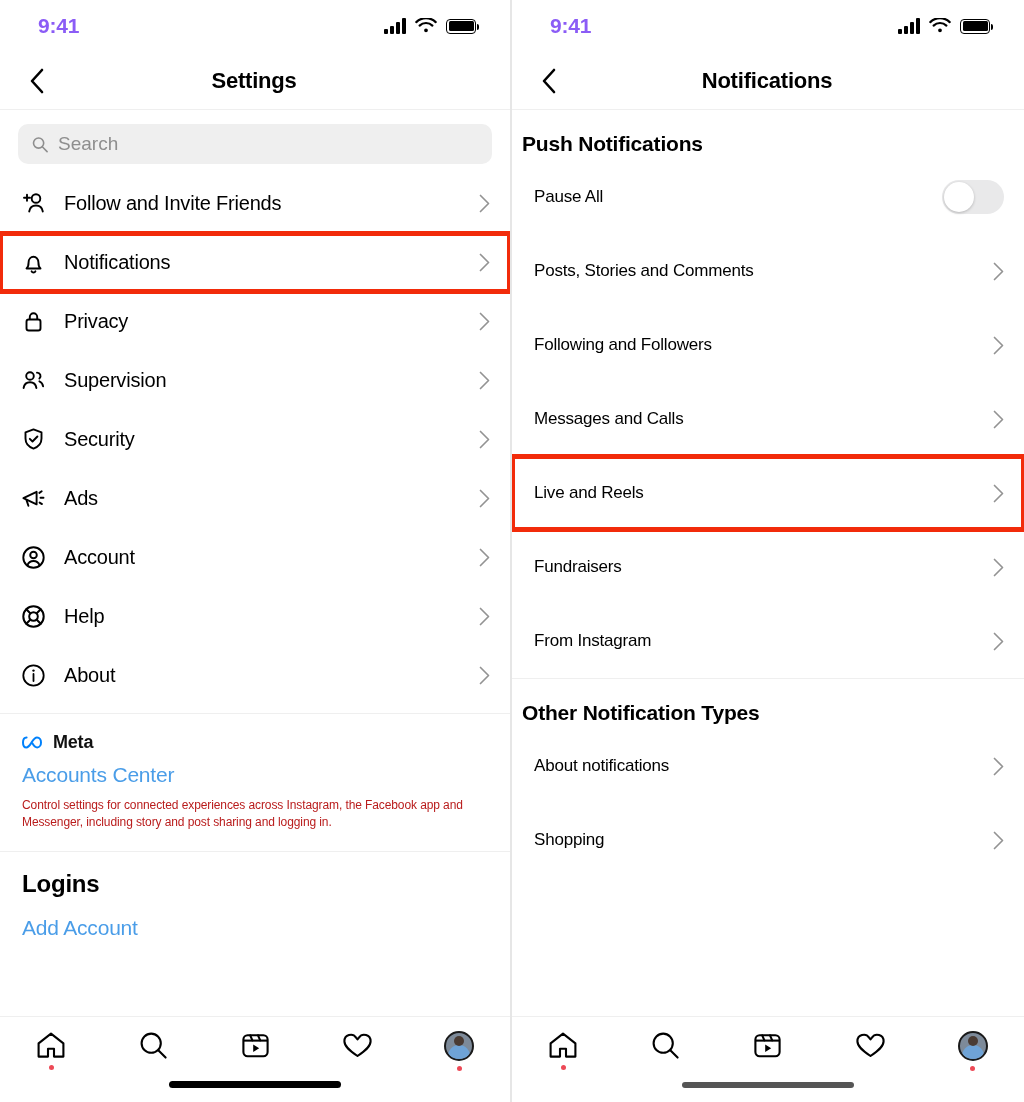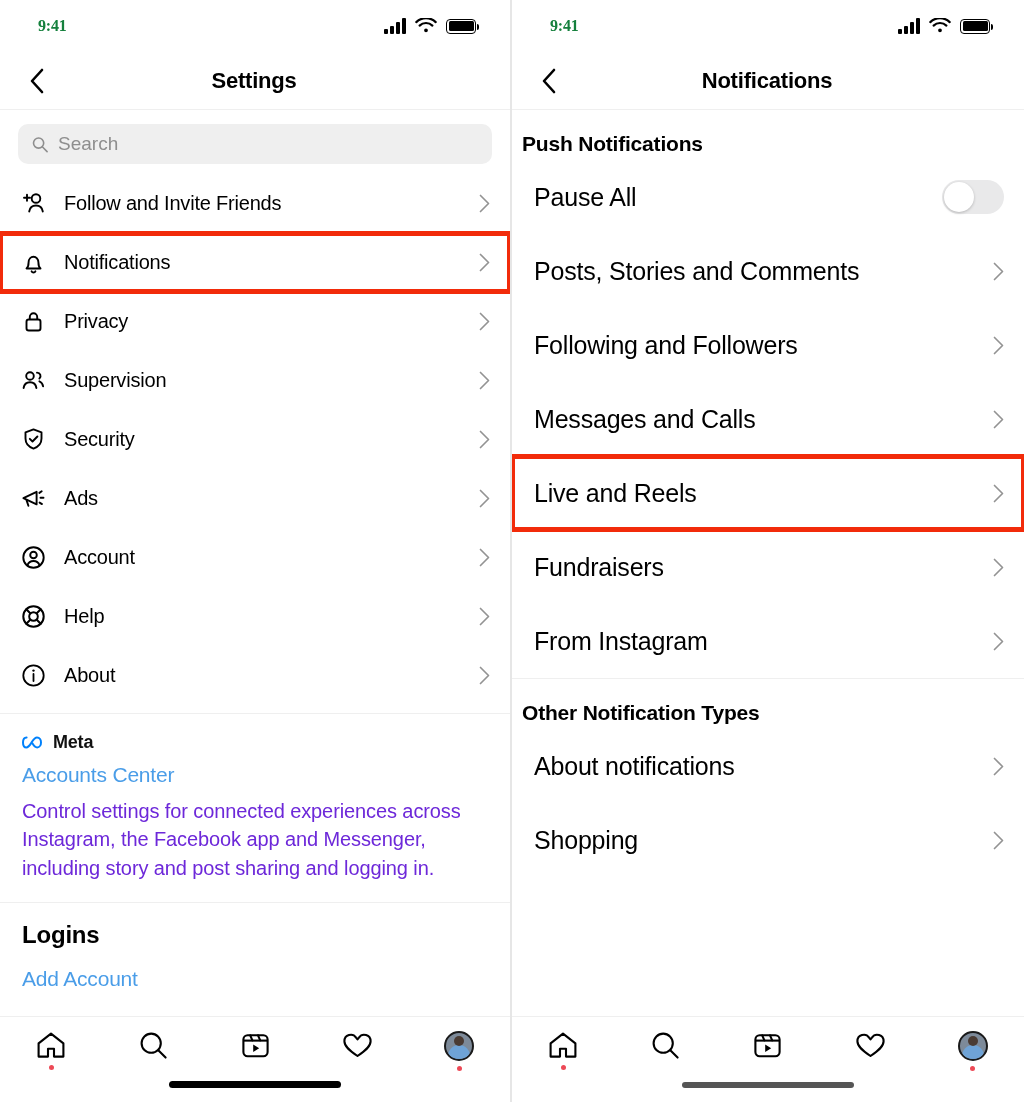--- a/index.html
+++ b/index.html
@@ -19,23 +19,22 @@
   }
   .phone.left { border-right: 2px solid #e6e6e6; }
 
   
   .statusbar {
     height: 52px; flex: 0 0 52px;
     display: flex; align-items: center; justify-content: space-between;
     padding: 0 34px 0 38px;
   }
   .status-time {
-    font-size: 16px; font-weight: bold; color: #15803d;
+    font-size: 21px; font-weight: bold; color: #8b5cf6;
     letter-spacing: -0.2px;
-    font-family: Liberation Serif, serif;
   }
   .status-icons { display: flex; align-items: center; gap: 9px; }
   .signal { display: flex; align-items: flex-end; gap: 2px; height: 16px; }
   .signal i { display: block; width: 4px; background: #000; border-radius: 1px; }
   .signal i:nth-child(1) { height: 5px; }
   .signal i:nth-child(2) { height: 8px; }
   .signal i:nth-child(3) { height: 12px; }
   .signal i:nth-child(4) { height: 16px; }
   .wifi { width: 22px; height: 16px; }
   .battery {
@@ -106,40 +105,40 @@
 
   
   .meta-block { padding: 18px 22px 20px; }
   .meta-logo { display: flex; align-items: center; gap: 7px; margin-bottom: 10px; }
   .meta-logo .mname { font-size: 18px; font-weight: bold; color: #111; letter-spacing: -0.2px; }
   .link-blue {
     font-size: 21px; color: #4a9de8; letter-spacing: -0.2px;
     cursor: pointer; display: inline-block; margin-bottom: 10px;
   }
   .meta-desc {
-    font-size: 20px; line-height: 1.42; color: #6d28d9; letter-spacing: -0.1px;
+    font-size: 12px; line-height: 1.42; color: #b91c1c; letter-spacing: -0.1px;
     max-width: 455px;
   }
   .section-head {
     padding: 18px 22px 10px; font-size: 24px; font-weight: bold;
     color: #000; letter-spacing: -0.2px;
   }
   .logins-add { padding: 8px 22px 18px; }
 
   
   .sec-title {
     padding: 22px 10px 4px; font-size: 21px; font-weight: bold;
     color: #000; letter-spacing: -0.2px;
   }
   .r-row {
     height: 74px; display: flex; align-items: center;
     padding: 0 20px 0 22px; cursor: pointer; background: #fff;
     position: relative;
   }
-  .r-row .lbl { flex: 1 1 auto; font-size: 25px; color: #000; letter-spacing: -0.2px; }
+  .r-row .lbl { flex: 1 1 auto; font-size: 17px; color: #000; letter-spacing: -0.2px; }
 
   .toggle {
     width: 62px; height: 34px; border-radius: 17px;
     background: #e9e9ea; position: relative; cursor: pointer; flex: 0 0 62px;
   }
   .toggle .knob {
     position: absolute; top: 2px; left: 2px;
     width: 30px; height: 30px; border-radius: 50%; background: #fff;
     box-shadow: 0 1px 3px rgba(0,0,0,.22);
   }

